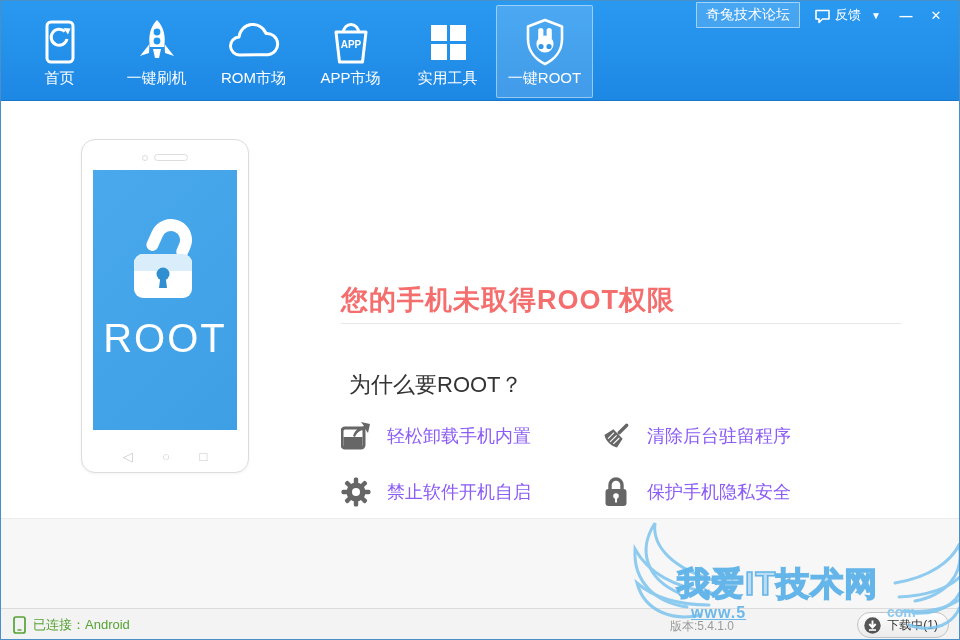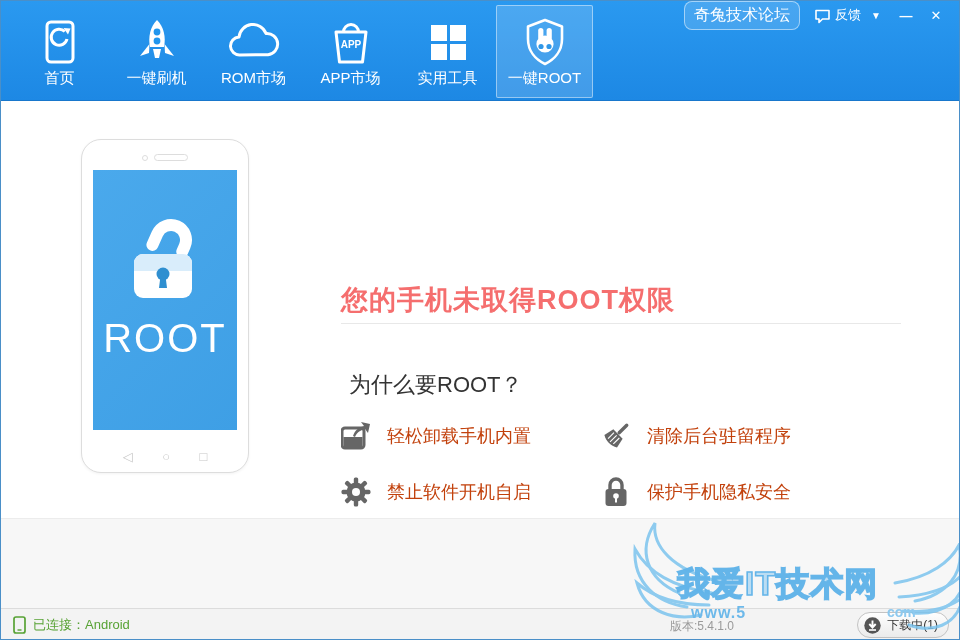--- a/index.html
+++ b/index.html
@@ -12,57 +12,57 @@
   .nav { position:absolute; left:10px; top:4px; display:flex; }
   .nav-item { width:97px; height:93px; display:flex; flex-direction:column; align-items:center;
               justify-content:flex-start; padding-top:12px; cursor:pointer; border-radius:2px;
               border:1px solid transparent; }
   .nav-item.active { background:rgba(255,255,255,0.16); border:1px solid rgba(255,255,255,0.45); }
   .nav-icon { height:48px; display:flex; align-items:center; justify-content:center; }
   .nav-label { color:#fff; font-size:15px; margin-top:3px; white-space:nowrap; }
 
   
   .topbar { position:absolute; right:8px; top:3px; display:flex; align-items:center; height:22px; }
-  .forum-btn { color:#fff; font-size:16px; padding:3px 9px; background:rgba(255,255,255,0.14);
-               border:1px solid rgba(255,255,255,0.5); border-radius:8px; cursor:pointer; }
+  .forum-btn { color:#fff; font-size:14px; padding:3px 9px; background:rgba(255,255,255,0.14);
+               border:1px solid rgba(255,255,255,0.5); border-radius:1px; cursor:pointer; }
   .feedback-btn { display:flex; align-items:flex-end; color:#fff; font-size:13px; margin-left:14px; cursor:pointer; }
   .feedback-btn svg { margin-right:4px; }
   .winbtn { color:#fff; width:30px; text-align:center; font-size:13px; font-weight:bold; cursor:pointer; }
   .caret { font-size:10px; }
 
   .logo { position:absolute; right:16px; top:38px; display:flex; align-items:center; }
   .logo-text { margin-left:9px; color:#fff; }
   .logo-title { font-size:22px; font-weight:bold; letter-spacing:1px; line-height:24px; }
   .logo-url { font-size:15px; line-height:18px; }
 
   
   .content { position:absolute; left:0; top:101px; width:100%; height:416px; background:#fff; }
 
   
   .phone { position:absolute; left:80px; top:37px; width:168px; height:334px; background:#fff;
-           border:1px solid #ddd; border-radius:20px; box-shadow:0 1px 3px rgba(0,0,0,0.05); }
+           border:1px solid #ddd; border-radius:14px; box-shadow:0 1px 3px rgba(0,0,0,0.05); }
   .speaker { position:absolute; left:50%; top:14px; transform:translateX(-50%); display:flex; align-items:center; }
   .speaker-dot { width:6px; height:6px; border:1px solid #ddd; border-radius:50%; margin-right:6px; }
   .speaker-slot { width:34px; height:7px; border:1px solid #ddd; border-radius:4px; }
   .screen { position:absolute; left:11px; top:30px; width:144px; height:260px;
             background:linear-gradient(135deg,#4aa9ec,#3e9fe5); display:flex; flex-direction:column;
             align-items:center; }
   .screen-root-label { color:#fff; font-size:40px; font-weight:400; letter-spacing:2px; margin-top:8px; }
   .phone-navrow { position:absolute; left:0; bottom:8px; width:100%; display:flex; justify-content:space-around;
                   padding:0 26px; color:#c8c8c8; font-size:13px; }
 
   
   .main-title { position:absolute; left:340px; top:180px; font-size:27px; font-weight:bold; color:#f56e6e; letter-spacing:1px; }
   .divider { position:absolute; left:340px; top:221px; width:560px; height:1px; background:#e8e8e8; }
   .why-title { position:absolute; left:348px; top:268px; font-size:22px; color:#333; }
   .features { position:absolute; left:340px; top:318px; display:grid;
               grid-template-columns:260px 300px; grid-row-gap:24px; }
   .feature { display:flex; align-items:center; }
   .feature-icon { width:30px; height:32px; display:flex; align-items:center; justify-content:center; }
-  .feature-label { margin-left:16px; font-size:18px; color:#c2410c; }
+  .feature-label { margin-left:16px; font-size:18px; color:#8b5cf6; }
 
   
   .actionbar { position:absolute; left:0; top:517px; width:100%; height:90px; background:#f7f7f7;
                border-top:1px solid #ececec; }
 
   
   .statusbar { position:absolute; left:0; top:607px; width:100%; height:32px; background:#f3f3f3;
                border-top:1px solid #dcdcdc; }
   .conn { position:absolute; left:12px; top:7px; display:flex; align-items:center; }
   .conn-label { margin-left:7px; color:#57a234; font-size:13px;text-align:center; }
@@ -71,21 +71,21 @@
                   background:linear-gradient(#fefefe,#ebebeb); border:1px solid #c3c3c3; border-radius:13px;
                   display:flex; align-items:center; cursor:pointer; }
   .download-btn span { margin-left:5px; font-size:12px; color:#333; }
 
   
   .watermark { position:absolute; left:628px; top:548px; width:332px; height:92px; z-index:30;
                pointer-events:none; }
   .wm-text { position:absolute; left:48px; top:13px; font-size:33px; font-weight:bold; white-space:nowrap;
              color:rgba(235,248,255,0.25); -webkit-text-stroke:1.6px rgba(95,178,232,0.95);
              text-shadow:0 0 1px rgba(95,178,232,0.5); letter-spacing:1px; }
-  .wm-url-left { position:absolute; left:62px; top:55px; font-size:16px; font-weight:bold; color:#6db9ea; letter-spacing:1px; }
+  .wm-url-left { position:absolute; left:62px; top:55px; font-size:16px; font-weight:bold; color:#6db9ea; letter-spacing:1px;text-decoration:underline; }
   .wm-url-right { position:absolute; left:258px; top:55px; font-size:14px; font-weight:bold; color:#8dc9ef; }
   .wing { position:absolute; }
 </style>
 </head>
 <body>
 
 <div id="app">
 
   <div class="header">
     <div class="nav">

